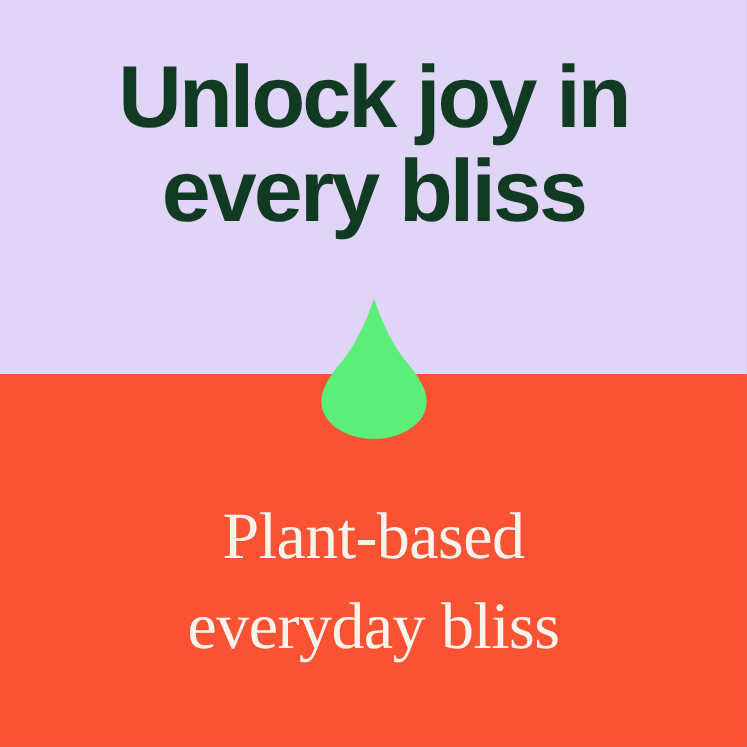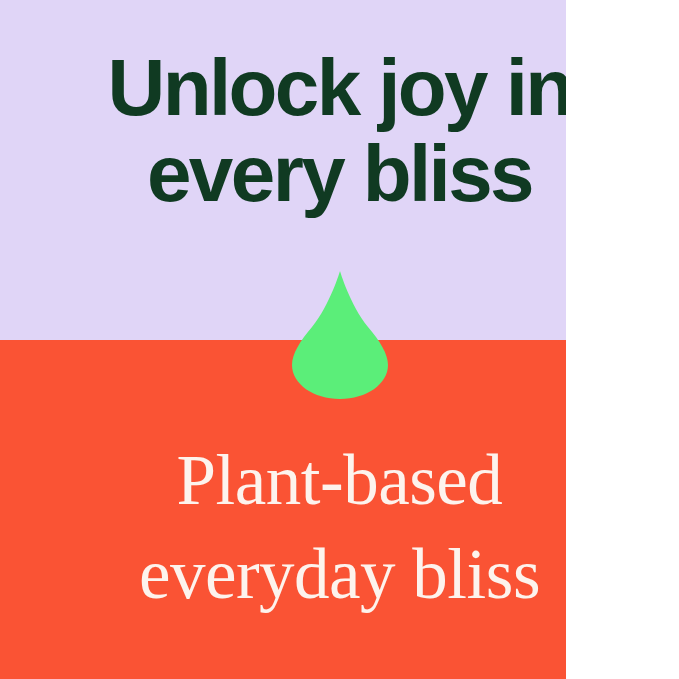--- a/index.html
+++ b/index.html
@@ -7,21 +7,21 @@
     margin: 0;
     padding: 0;
     background: #ffffff;
   }
   body {
     font-family: "Liberation Sans", sans-serif;
   }
 
   #poster {
     position: relative;
-    width: 566px;
+    width: 679px;
     height: 679px;
     overflow: hidden;
     background: #8b5cf6;
     user-select: none;
   }
 
   
   .panel {
     position: absolute;
     left: 0;
@@ -79,21 +79,21 @@
     display: flex;
     flex-direction: column;
     align-items: center;
     justify-content: center;
     z-index: 3;
   }
   .subline-line {
     display: block;
     font-family: "Liberation Serif", "DejaVu Serif", serif;
     font-weight: 400;
-    font-size: 71px;
+    font-size: 60px;
     line-height: 1.04;
     letter-spacing: -0.5px;
     color: #fdf3ed;
     white-space: nowrap;
     text-align: center;
     margin: 0;
     padding: 0;
   }
   .subline-line.line-2 {
     margin-top: 20px;

